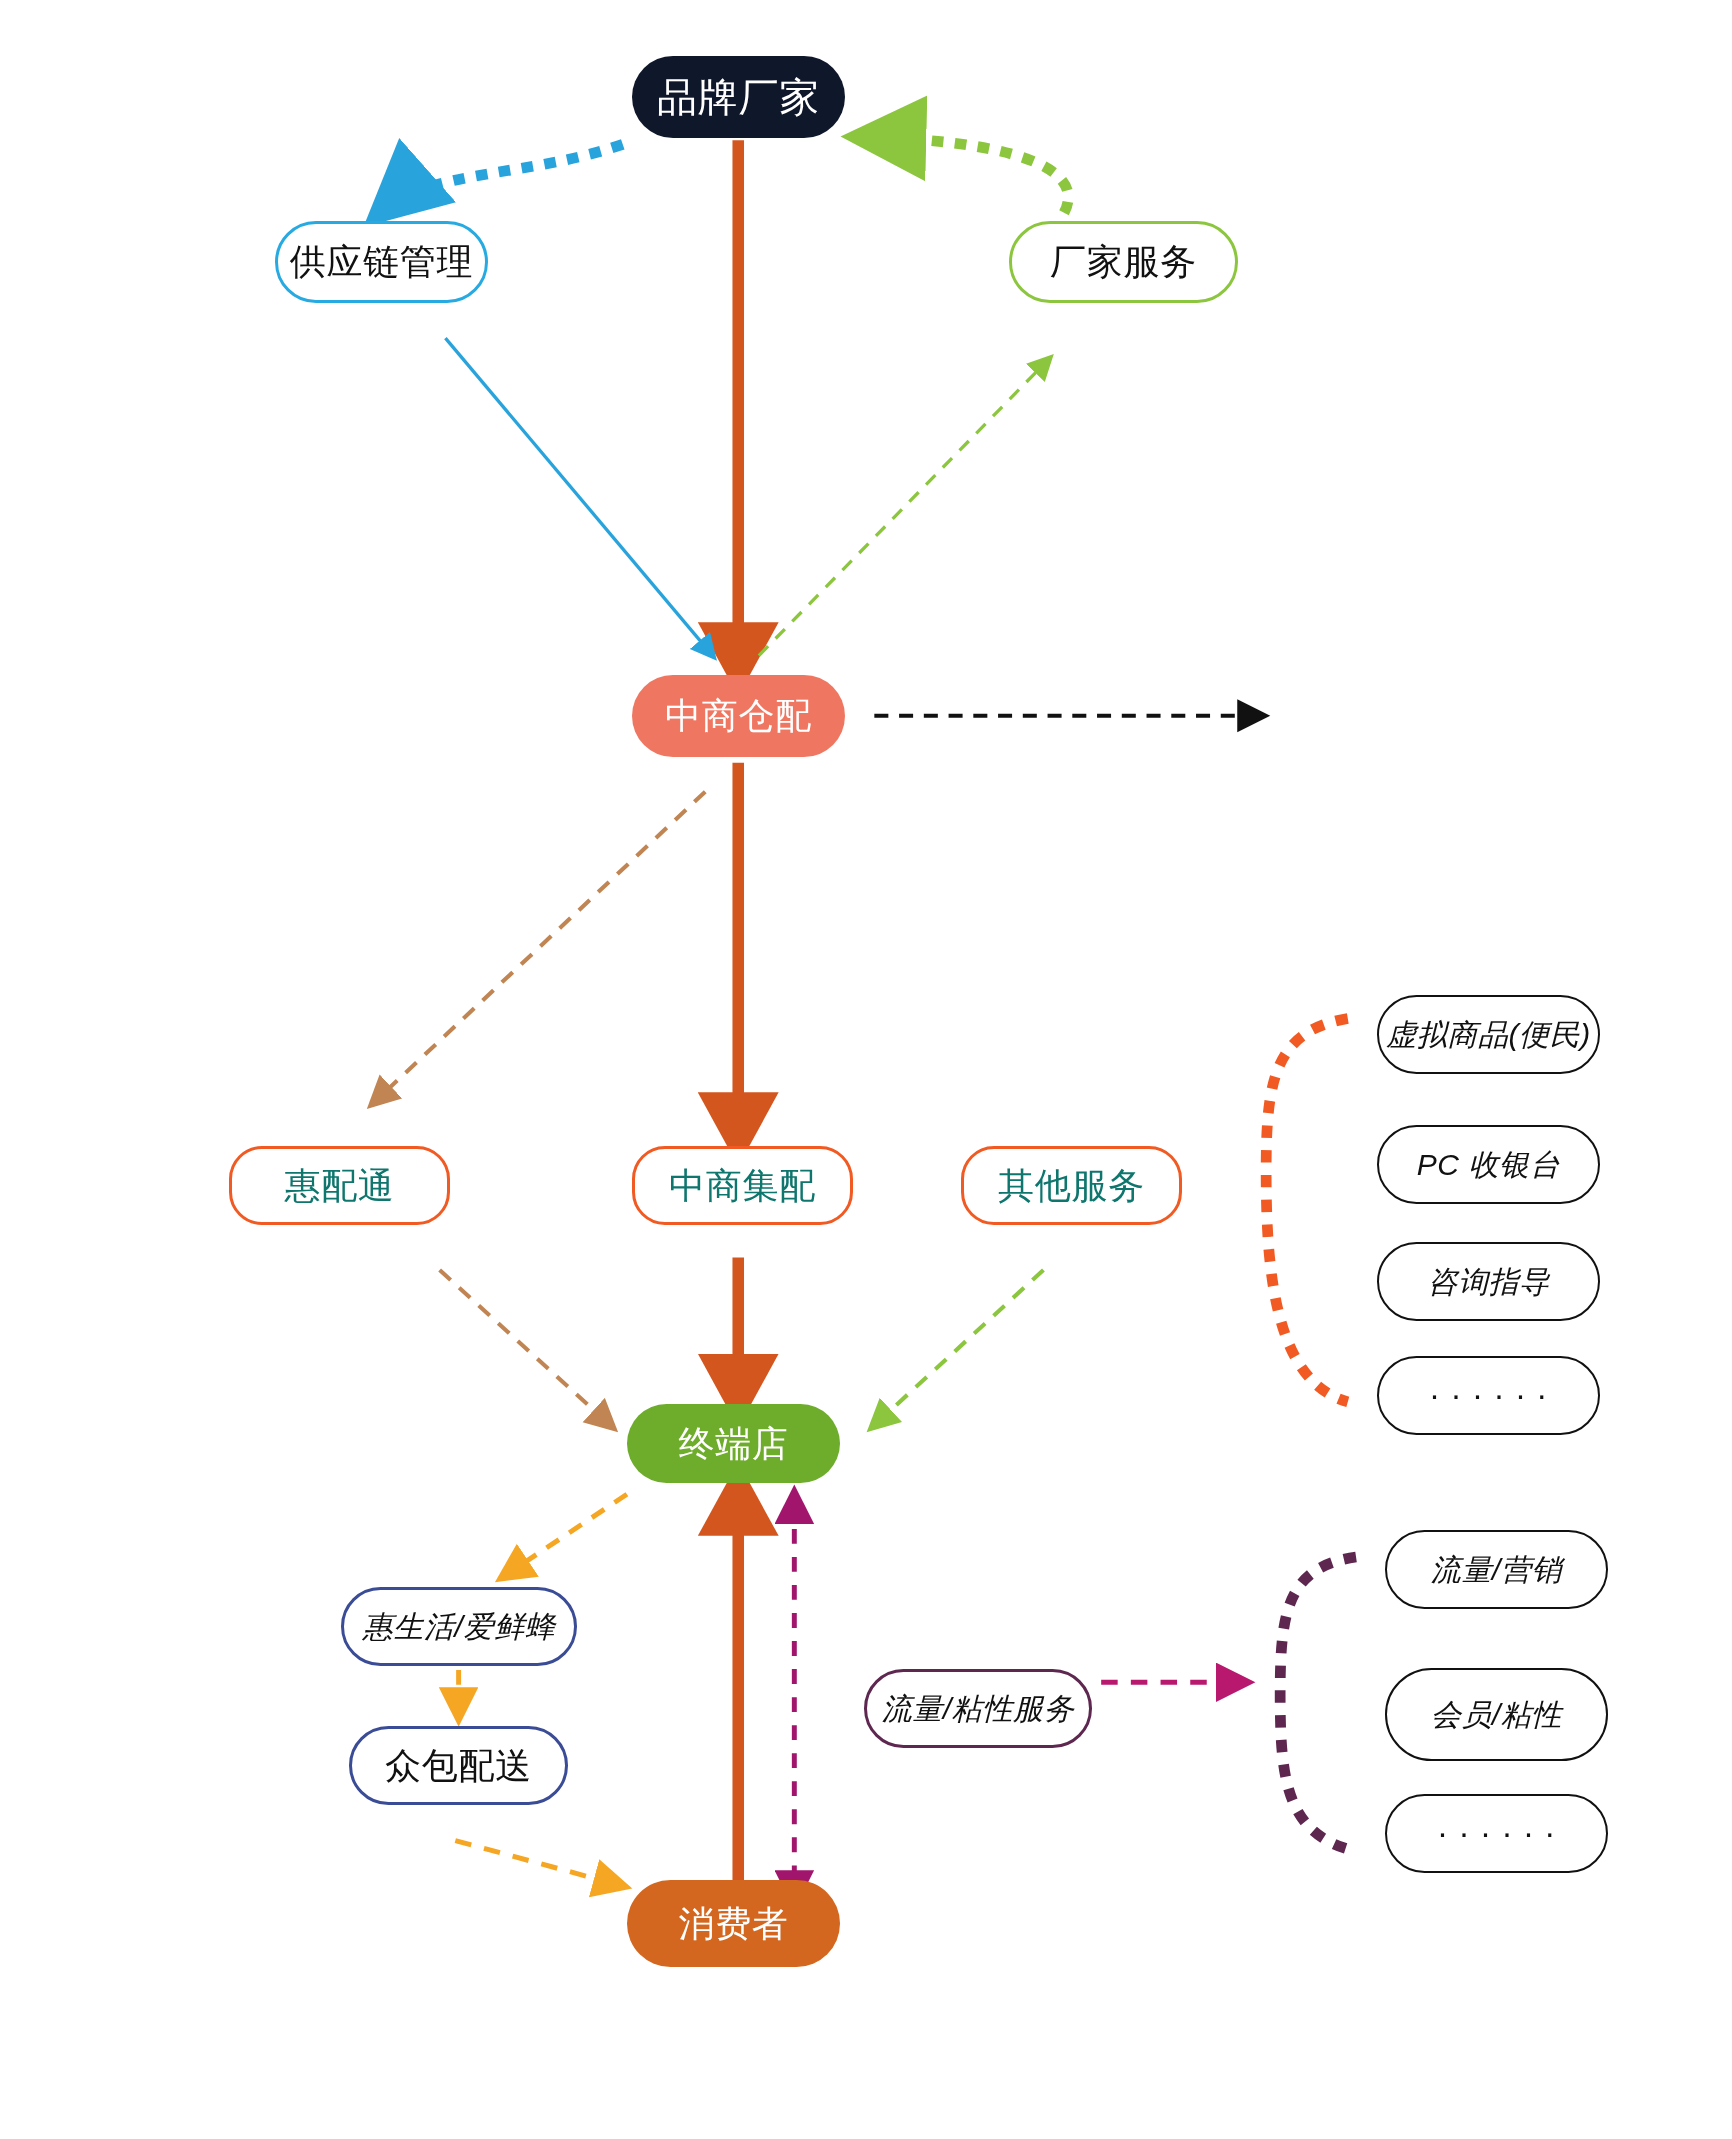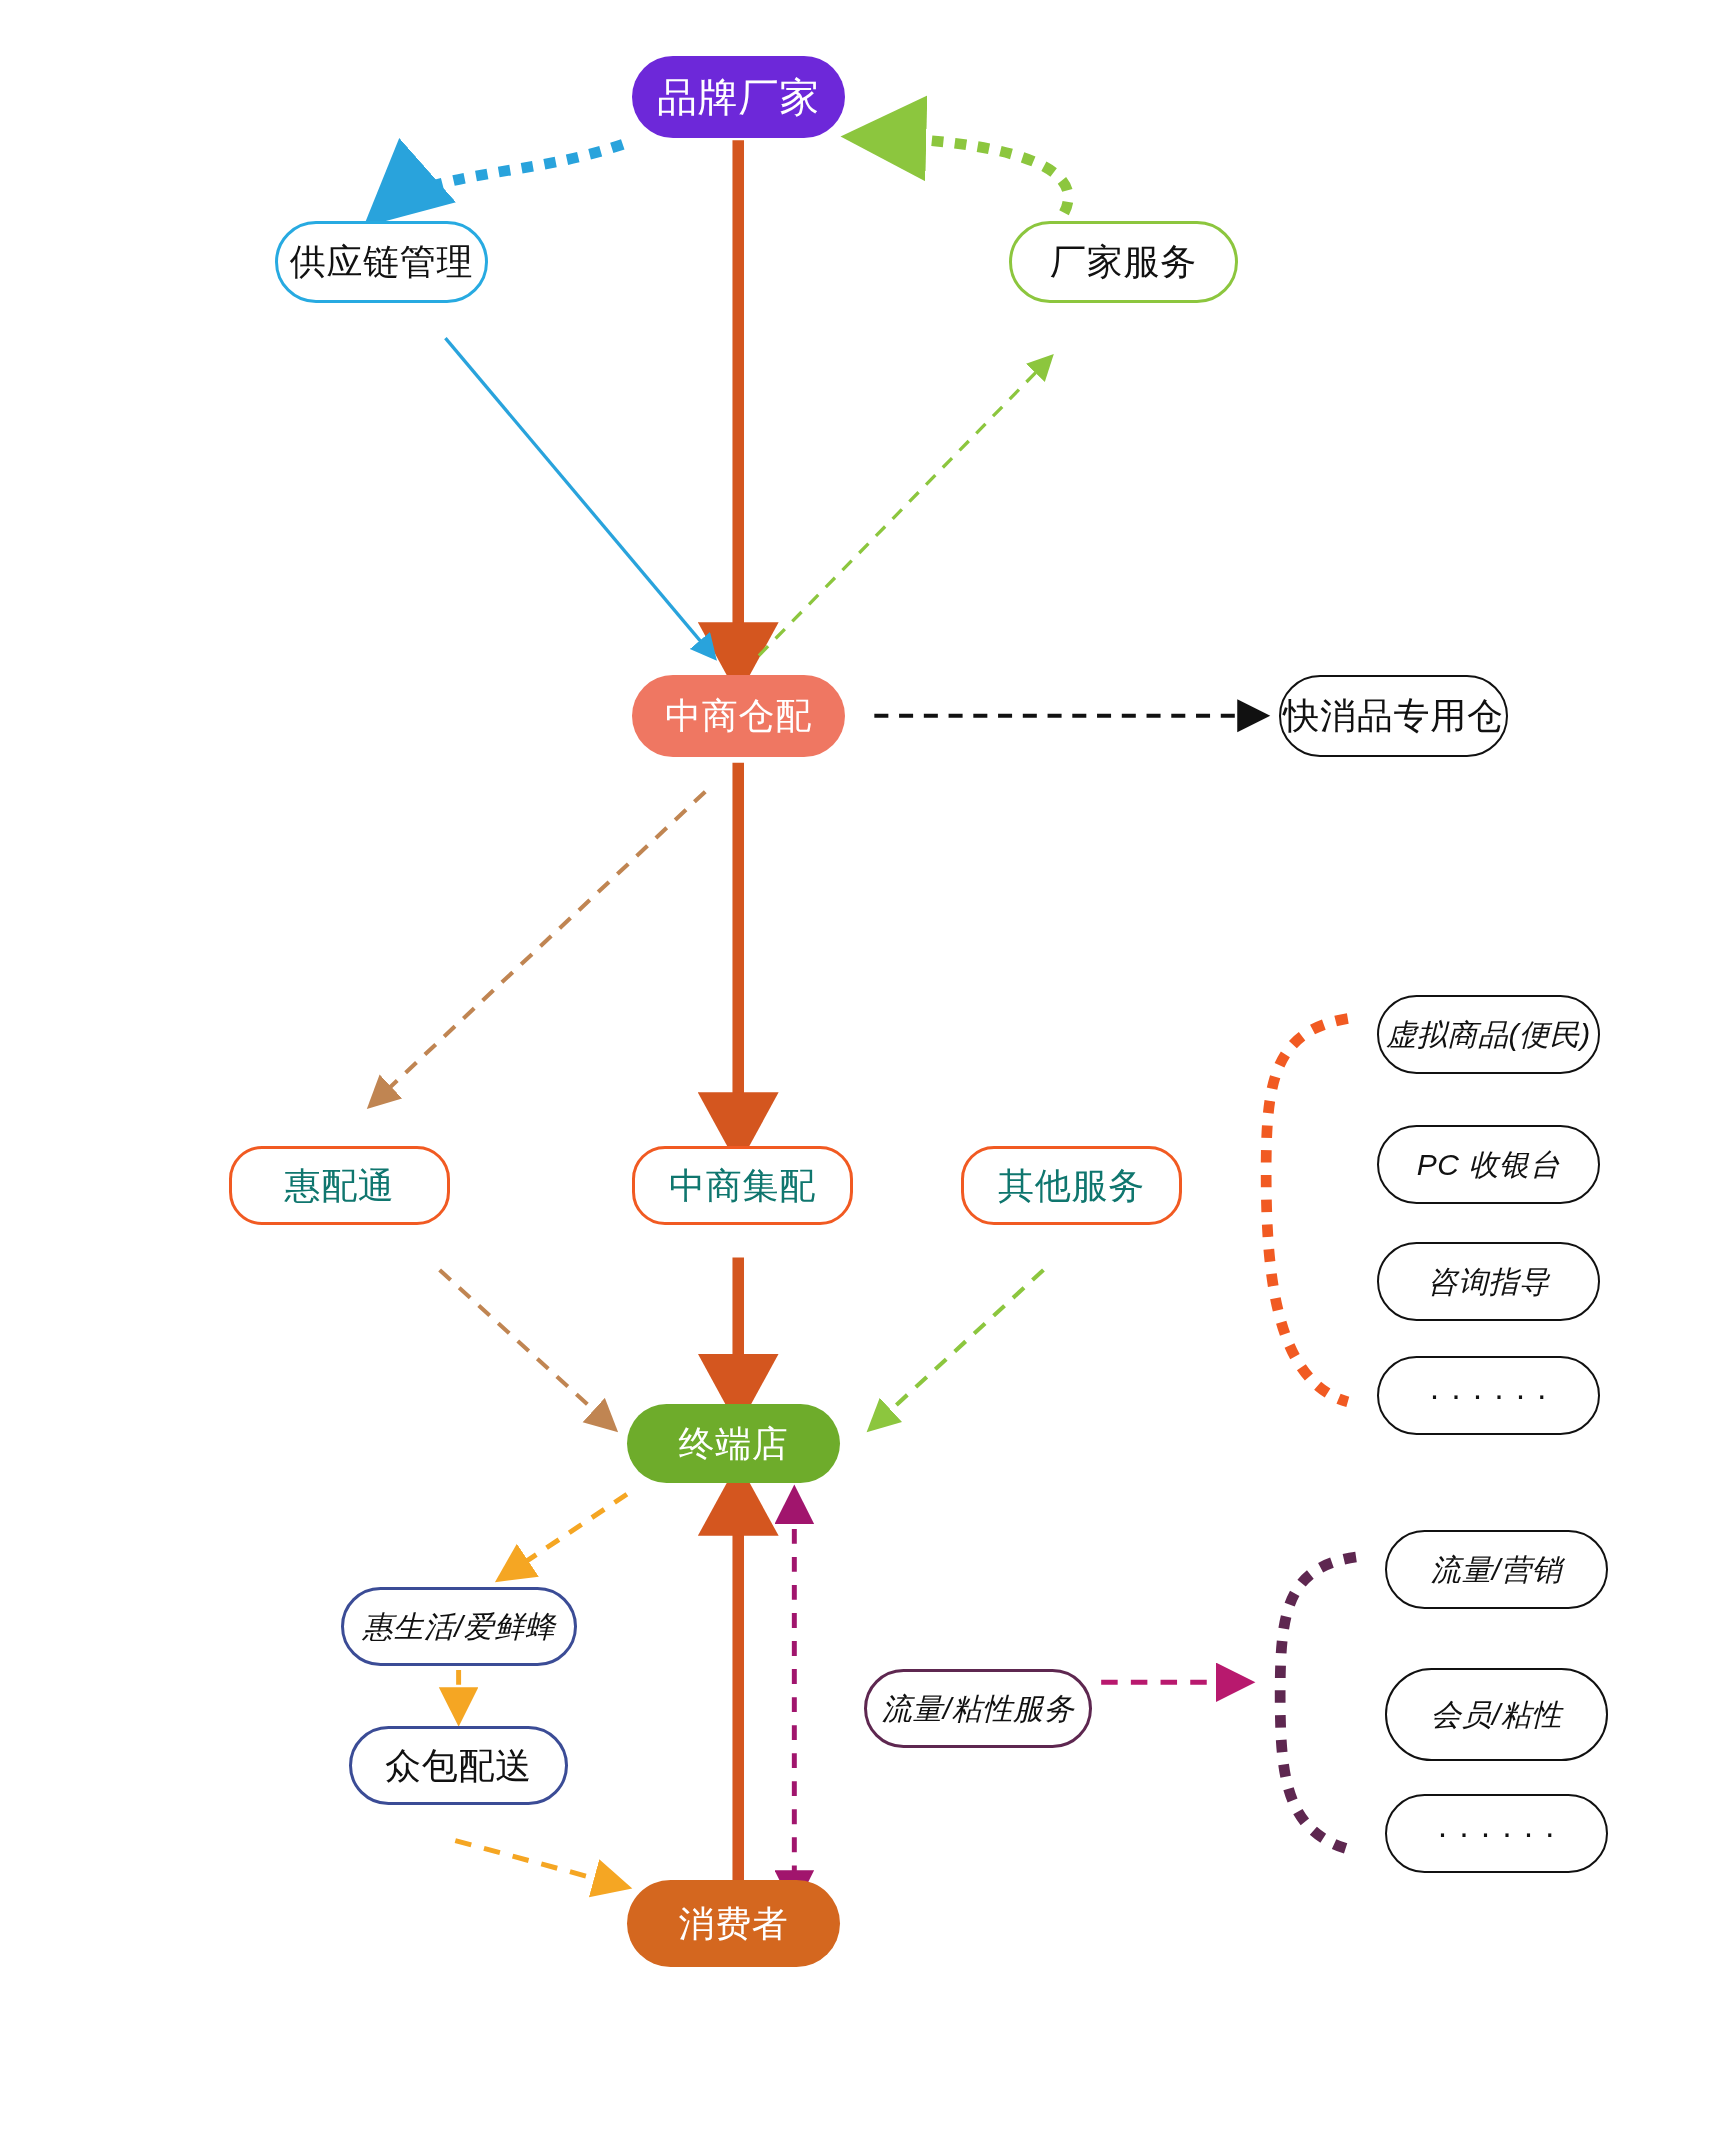--- a/index.html
+++ b/index.html
@@ -35,21 +35,21 @@
     background: #ffffff;
     border-style: solid;
     line-height: 1.1;
     white-space: nowrap;
   }
   .node .lbl {
     display: block;
     letter-spacing: 0.02em;
   }
   
-  .n-brand   { background:#6d28d9; border:none; color:#ffffff; border-radius:48px; }
+  .n-brand   { background:#0f172a; border:none; color:#ffffff; border-radius:48px; }
   .n-supply  { background:#ffffff; border:3.3px solid #27aae1; color:#111111; border-radius:48px; }
   .n-factsvc { background:#ffffff; border:3.3px solid #8cc63e; color:#111111; border-radius:48px; }
   .n-warehouse { background:#ef7762; border:none; color:#ffffff; border-radius:48px; }
   .n-plain   { background:#ffffff; border:2.5px solid #111111; color:#111111; border-radius:48px; }
   .n-orange  { background:#ffffff; border:3.3px solid #f15a22; color:#0f766e; border-radius:33px;text-align:center; }
   .n-store   { background:#6eac2b; border:none; color:#ffffff; border-radius:40px; }
   .n-consumer{ background:#d4671f; border:none; color:#ffffff; border-radius:48px; }
   .n-navy    { background:#ffffff; border:3.3px solid #3b4c96; color:#111111; border-radius:40px; }
   .n-plum    { background:#ffffff; border:3.3px solid #5e2750; color:#111111; border-radius:40px;margin-top:28px; }
   .fs-48 { font-size: 40px; }
@@ -143,23 +143,20 @@
   </div>
 
   <div class="node n-factsvc fs-44" style="left:1009px; top:221px; width:229px; height:82px;">
     <span class="lbl">厂家服务</span>
   </div>
 
   <div class="node n-warehouse fs-44" style="left:632px; top:675px; width:213px; height:82px;">
     <span class="lbl">中商仓配</span>
   </div>
 
-  <div class="node n-plain fs-44" style="left:1279px; top:675px; width:229px; height:82px;">
-    <span class="lbl">快消品专用仓</span>
-  </div>
 
   <div class="node n-orange fs-44" style="left:229px; top:1146px; width:221px; height:79px;">
     <span class="lbl">惠配通</span>
   </div>
 
   <div class="node n-orange fs-44" style="left:632px; top:1146px; width:221px; height:79px;">
     <span class="lbl">中商集配</span>
   </div>
 
   <div class="node n-orange fs-44" style="left:961px; top:1146px; width:221px; height:79px;">

